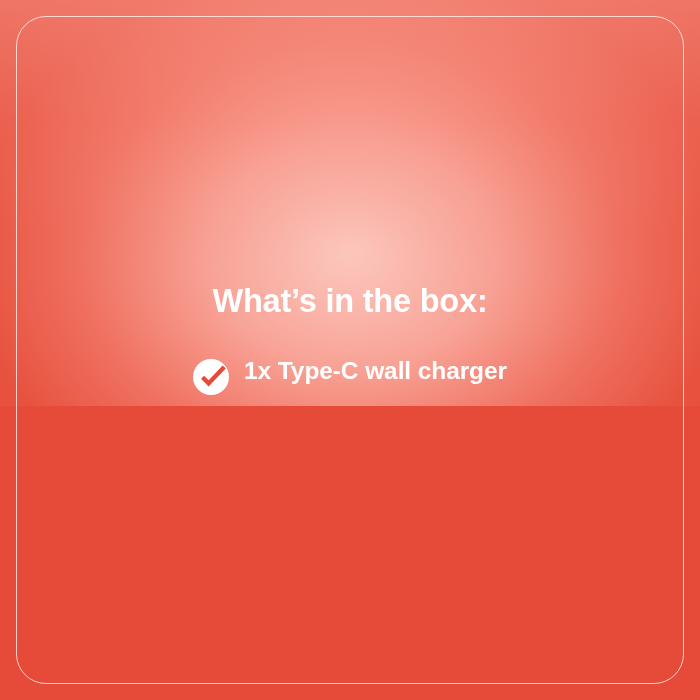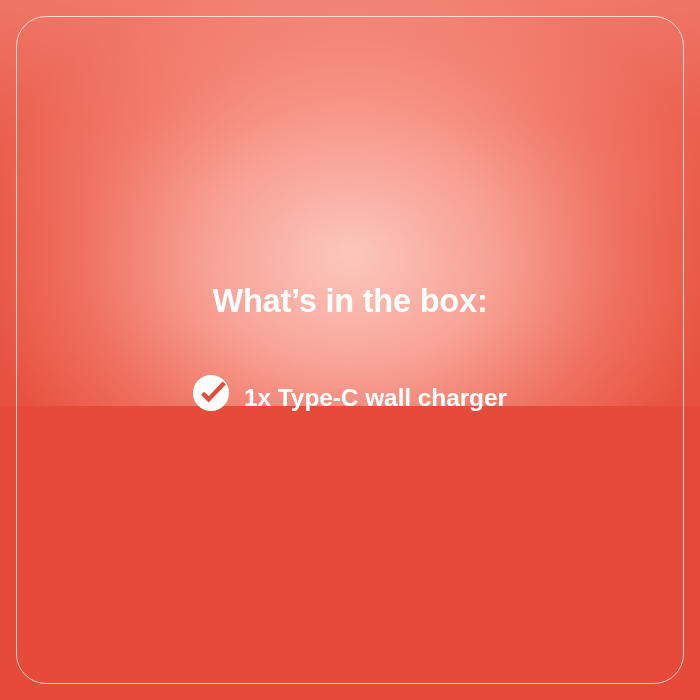--- a/index.html
+++ b/index.html
@@ -86,23 +86,22 @@
 
   .item-list {
     margin: 0;
     padding: 0;
     list-style: none;
     margin-top: 41px;
   }
 
   .item-row {
     display: flex;
-    align-items: flex-end;
+    align-items: flex-start;
     white-space: nowrap;
-    margin-top: 16px;
   }
 
   .check-icon {
     width: 36px;
     height: 36px;
     flex: 0 0 36px;
     display: block;
   }
 
   .item-label {

